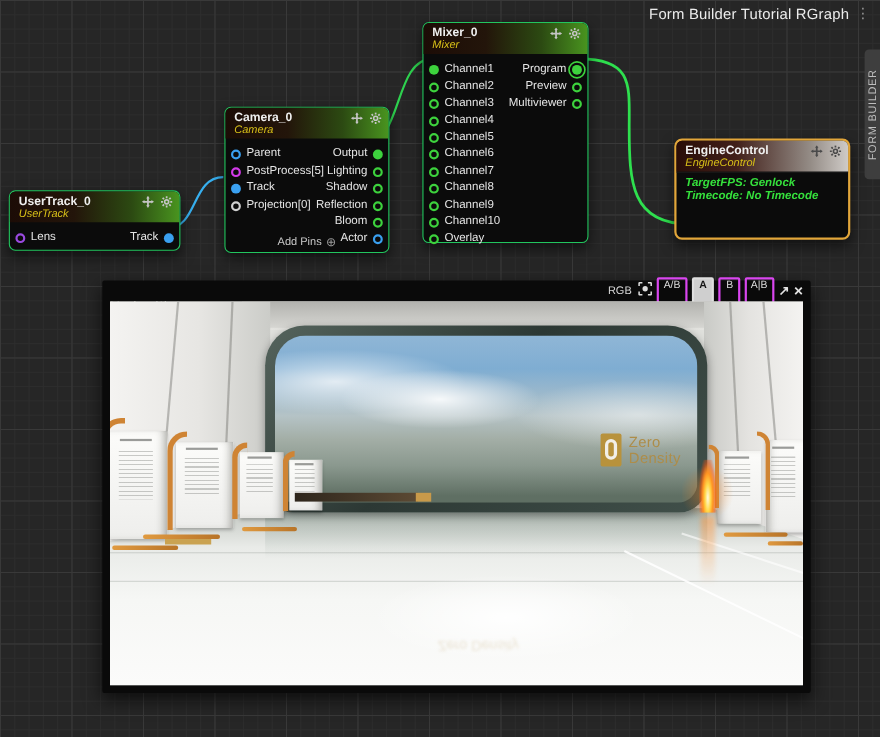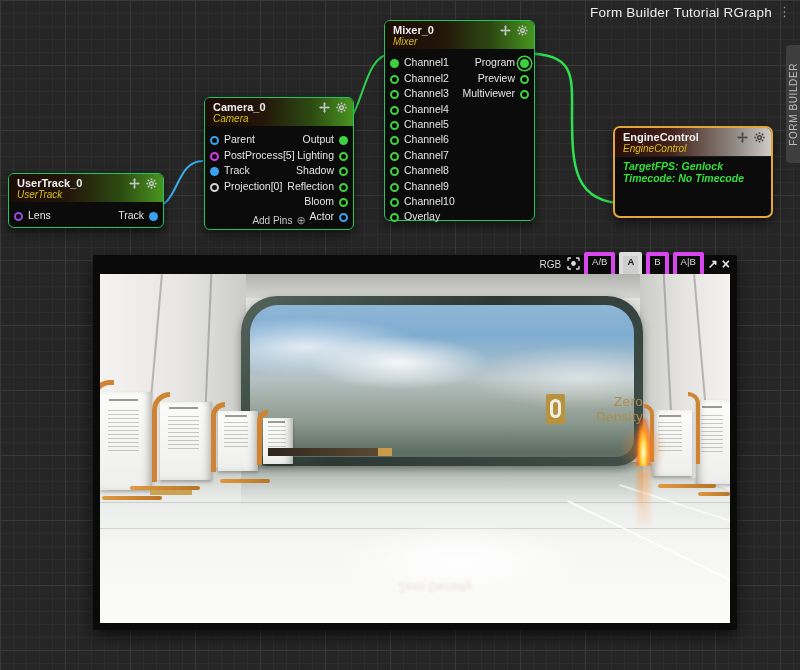--- a/index.html
+++ b/index.html
@@ -57,21 +57,21 @@
   .node.selected { border:2px solid #e2a63a; border-radius:7px; }
   .info-lines { padding:3px 8px 4px; border-top:1px solid #1c1c1c; }
   .info-lines div { color:#35e03c; font-size:10.5px; font-style:italic; font-weight:bold; line-height:12px; }
 
   
   .monitor { position:absolute; left:93px; top:255px; width:644px; height:375px; background:#0a0a0a; border-radius:2px; box-shadow:0 6px 16px rgba(0,0,0,.65); }
   .mon-bar { height:19px; display:flex; align-items:center; padding:0 7px; }
   .mon-title { color:#e9e9e9; font-size:11px;margin-top:28px; }
   .mon-ctrls { margin-left:auto; display:flex; align-items:center; gap:4px; }
   .mon-rgb { color:#d8d8d8; font-size:10px; margin-right:2px; }
-  .mbtn { border:4px solid #d946ef; color:#dcdcdc; font-size:9.5px; min-width:20px; text-align:right; height:26px; line-height:12px; padding:0 4px; border-radius:2px; background:transparent; cursor:pointer; }
+  .mbtn { border:2px solid #d946ef; color:#dcdcdc; font-size:9.5px; min-width:20px; text-align:right; height:26px; line-height:12px; padding:0 4px; border-radius:2px; background:transparent; cursor:pointer; }
   .mbtn.active { background:#cfcfcf; color:#141414; border-color:#dedede; font-weight:bold; }
   .micon { color:#e4e4e4; font-size:12px; font-weight:bold; line-height:13px; cursor:pointer; }
   .scene { position:absolute; left:7px; top:19px; width:630px; height:349px; overflow:hidden; background:#dfe0dc; }
   .abs { position:absolute; }
 
   .sc-ceiling { left:0; top:0; width:630px; height:26px;
     background:linear-gradient(180deg,#c6c6c2,#e4e4e0);
   }
   .sc-topshade { left:120px; top:0; width:440px; height:24px; background:linear-gradient(180deg,#b2b2ae,#d6d6d2); }
   .sc-floor { left:0; top:188px; width:630px; height:161px;
@@ -94,21 +94,21 @@
 
   .sc-window { left:141px; top:22px; width:402px; height:170px; border-radius:36px 36px 26px 26px;
     background:linear-gradient(135deg,#55645d 0%,#2c3834 45%,#41504a 100%);
     box-shadow:0 3px 8px rgba(0,0,0,.35); }
   .sc-sky { left:9px; top:9px; width:384px; height:152px; border-radius:28px 28px 18px 18px;
     background:
       radial-gradient(130px 38px at 150px 58px,rgba(255,255,255,.9),rgba(255,255,255,0) 70%),
       radial-gradient(170px 42px at 55px 42px,rgba(255,255,255,.75),rgba(255,255,255,0) 70%),
       radial-gradient(160px 46px at 330px 72px,rgba(255,255,255,.5),rgba(255,255,255,0) 70%),
       linear-gradient(180deg,#8fb6d6 0%,#7fadd2 20%,#b5c3c6 48%,#a3aea6 62%,#8a988e 78%,#5f6f63 96%); }
-  .sc-logo { left:305px; top:98px; display:flex; align-items:center; gap:7px;text-align:right; }
+  .sc-logo { left:305px; top:98px; display:flex; align-items:center; gap:7px; }
   .logo-mark { width:21px; height:30px; background:#b8923c; border-radius:2px; position:relative; }
   .logo-glyph { position:absolute; left:4px; top:5px; width:11px; height:19px; border:3px solid #f2efe8; border-radius:6px; }
   .logo-text { color:#ad8d4a; font-size:13.5px; letter-spacing:.3px; }
 
   .box { position:absolute; background:linear-gradient(180deg,#fcfcfa,#eeeeec);
     box-shadow:inset -7px 0 9px -5px rgba(110,110,105,.65), 0 2px 3px rgba(0,0,0,.25); }
   .box.rside { box-shadow:inset 7px 0 9px -5px rgba(110,110,105,.65), 0 2px 3px rgba(0,0,0,.25); }
   .box-txt { position:absolute; left:15%; top:18%; width:60%; height:45%;
     background:repeating-linear-gradient(180deg,rgba(120,122,118,.55) 0 1px,transparent 1px 4px); opacity:.7; }
   .box-cap { position:absolute; left:18%; top:7%; width:55%; height:2px; background:rgba(90,92,88,.6); }

